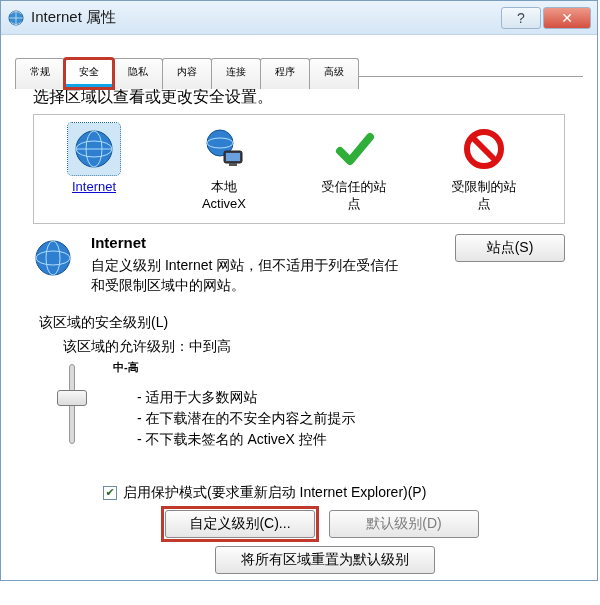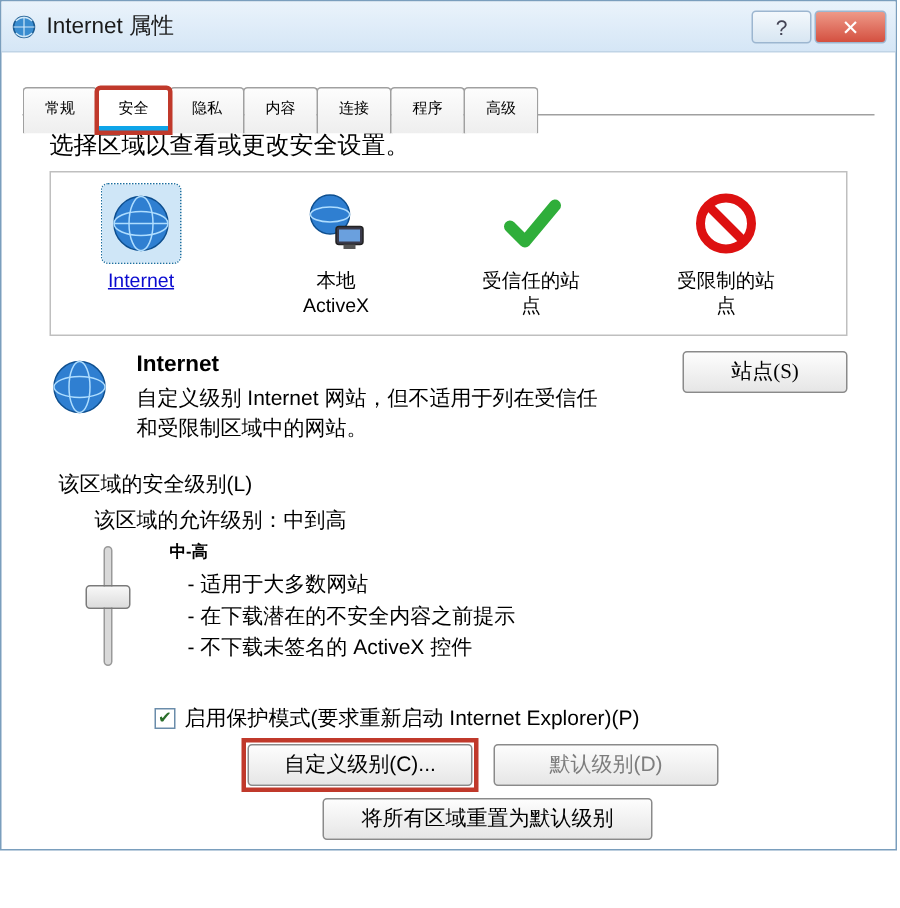--- a/index.html
+++ b/index.html
@@ -92,21 +92,21 @@
     width: 52px; height: 52px; margin: 0 auto 4px auto;
     display:flex;align-items:center;justify-content:center;
     border-radius:4px;
   }
   .zone-desc-row {
     display:flex; margin: 10px 18px 0 18px; gap: 14px;
   }
   .zone-desc-icon { width: 44px; flex: none; padding-top: 4px; }
   .zone-desc-title { font-weight: bold; font-size: 15px; margin-bottom: 4px; }
   .zone-desc-text { font-size: 14px; line-height: 1.45; }
-  .sites-btn-wrap { margin-left:auto;font-family:Liberation Serif, serif; }
+  .sites-btn-wrap { margin-left:auto; }
   .winbtn {
     min-width: 110px;
     padding: 4px 14px;
     border: 1px solid #8a8a8a;
     border-radius: 3px;
     background: linear-gradient(#fdfdfd,#e6e6e6);
     font-size: 14px;
     font-family: inherit;
   }
   .winbtn.wide { min-width: 150px; }
@@ -124,21 +124,21 @@
     width: 6px; height: 80px; background: #d9d9d9; border:1px solid #999;
     border-radius:3px;
   }
   .slider-thumb {
     position:absolute; left: 2px; top: 30px;
     width: 30px; height: 16px;
     background: linear-gradient(#f8f8f8,#dcdcdc);
     border:1px solid #7a7a7a; border-radius:3px;
   }
   .level-block .level-name { font-weight:bold; font-size:11px; margin-bottom:4px; margin-left:8px; }
-  .level-block ul { margin:0; padding-left: 20px; font-size:14px; line-height:1.5; list-style:none; }
+  .level-block ul { margin:12px; padding-left: 20px; font-size:14px; line-height:1.5; list-style:none; }
   .level-block li::before { content:"- "; }
   .protect-row {
     margin: 22px 0 6px 88px; font-size:14px;
     display:flex; align-items:center; gap:6px;
   }
   .checkbox {
     width:14px;height:14px;border:1px solid #6a8caa;background:#fff;
     display:flex;align-items:center;justify-content:center;font-size:11px;color:#2a6e2a;
   }
   .btn-row {

